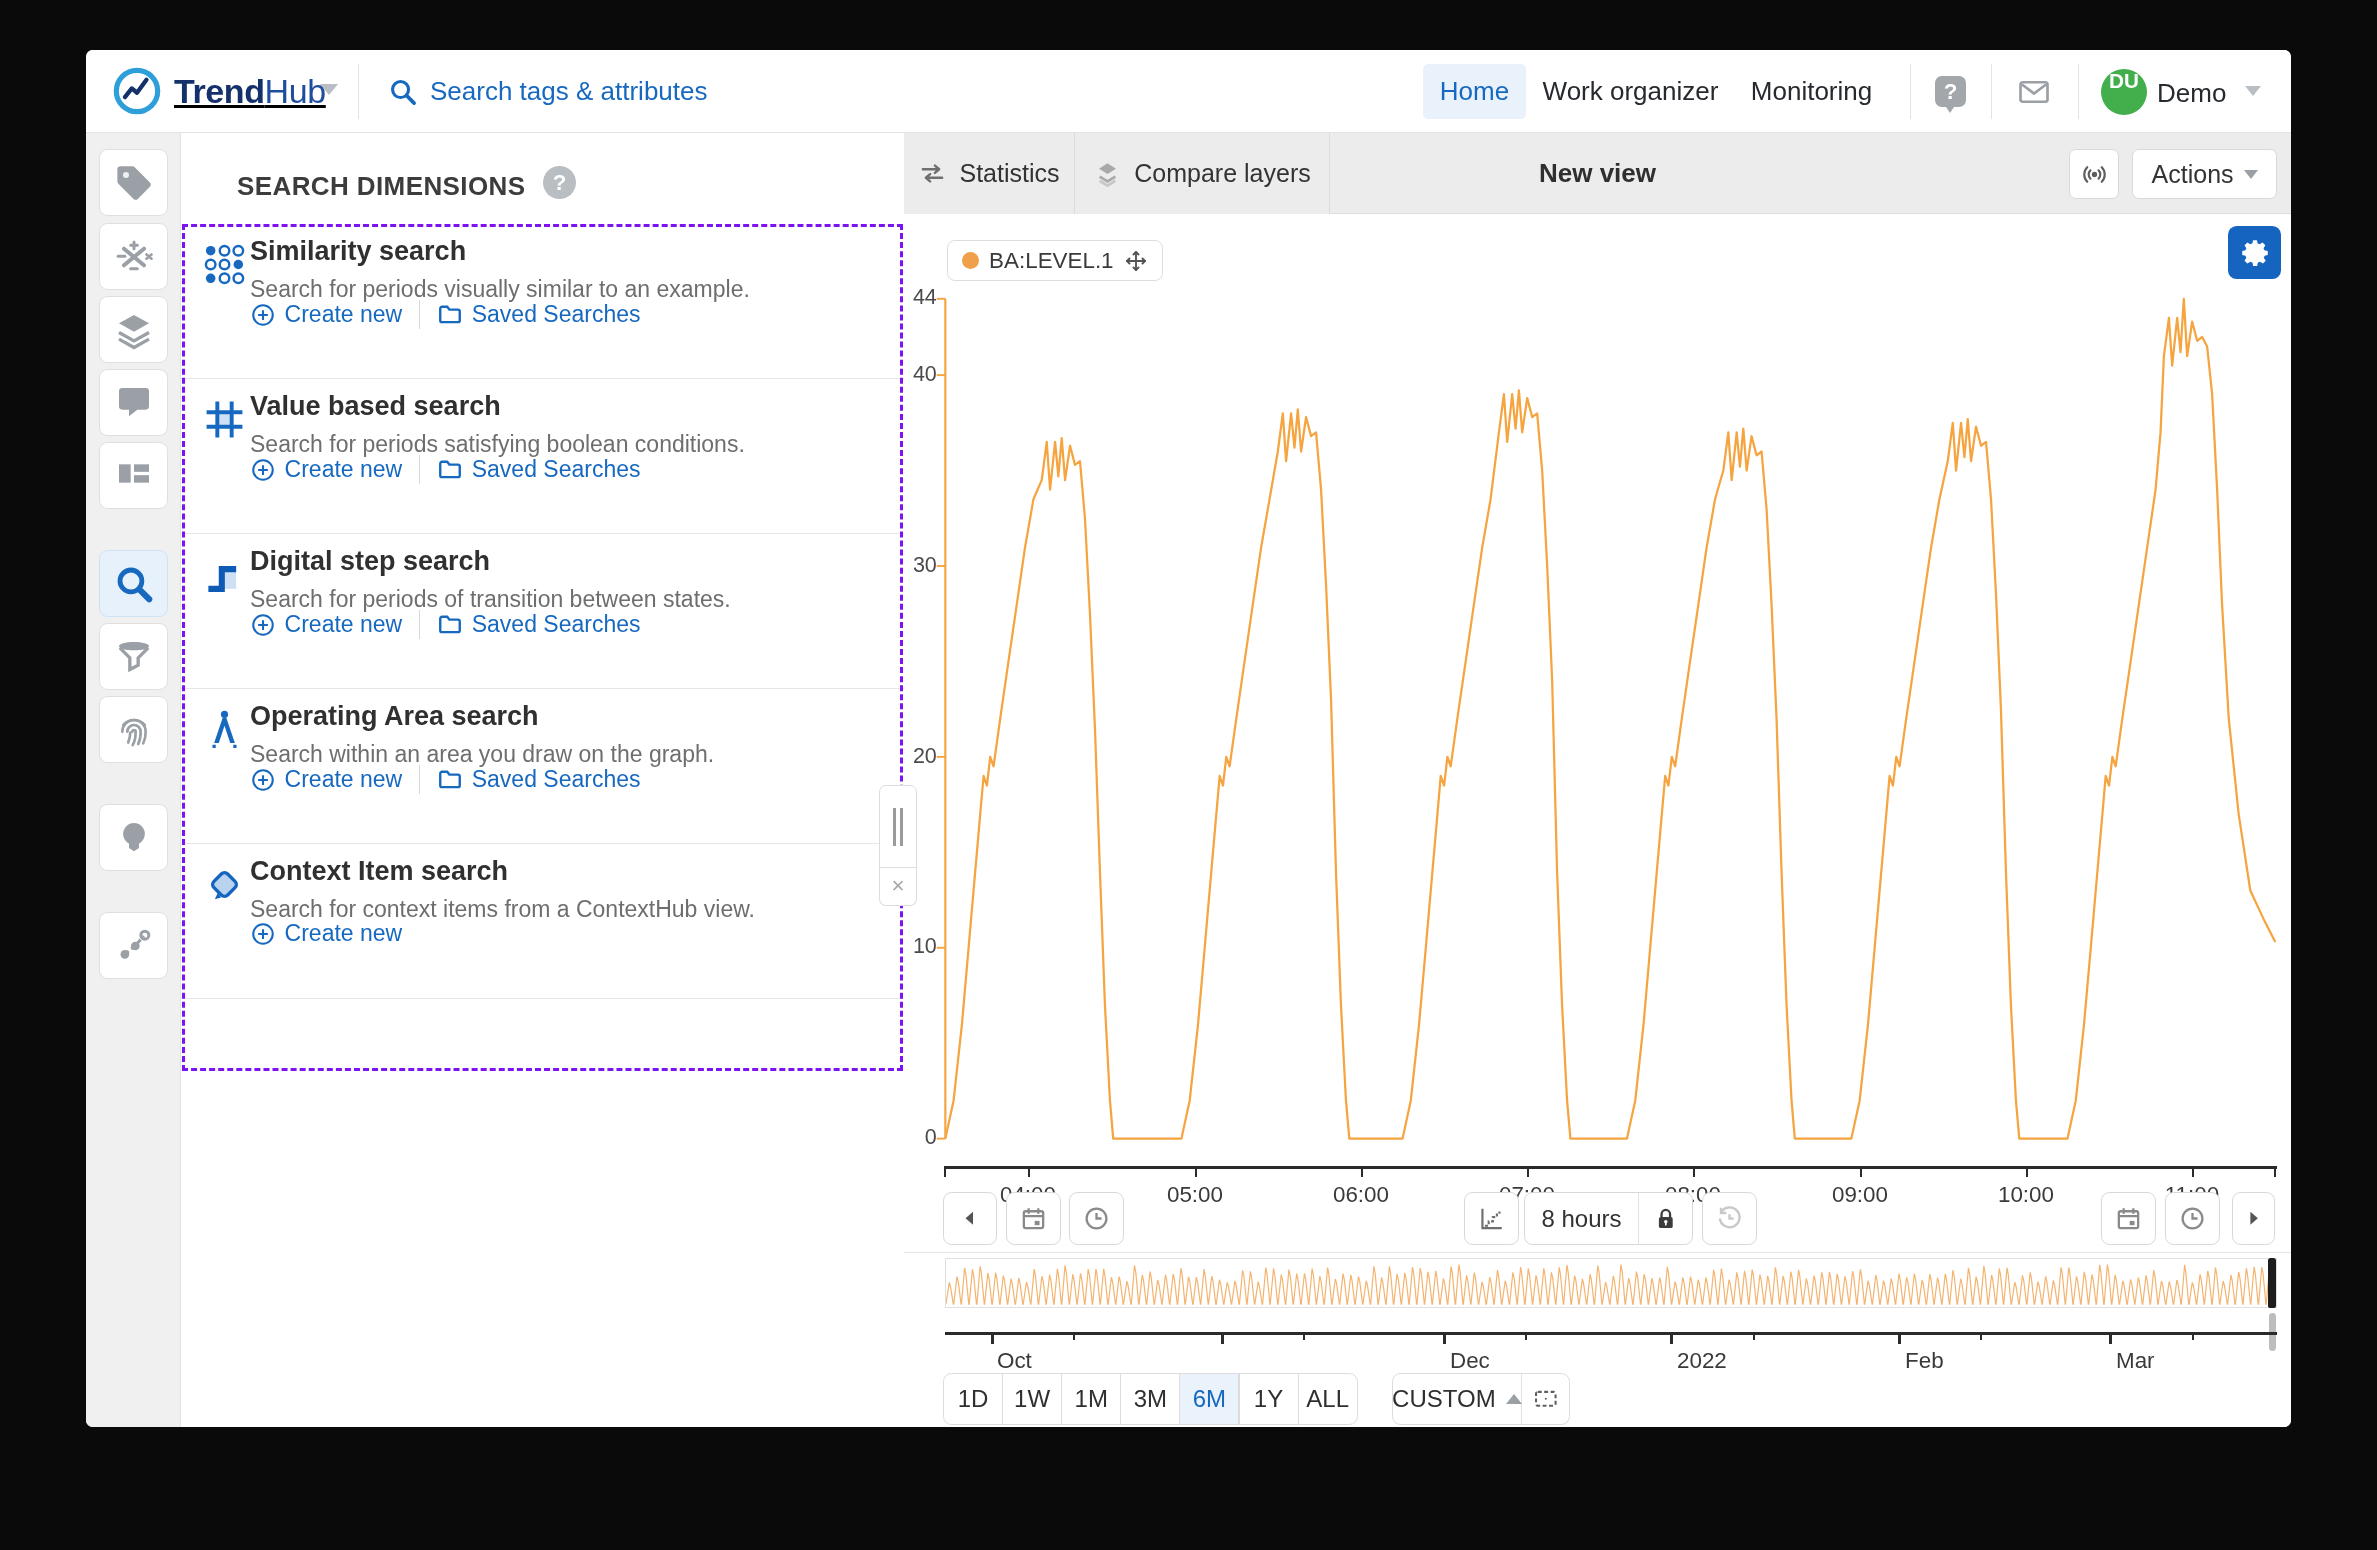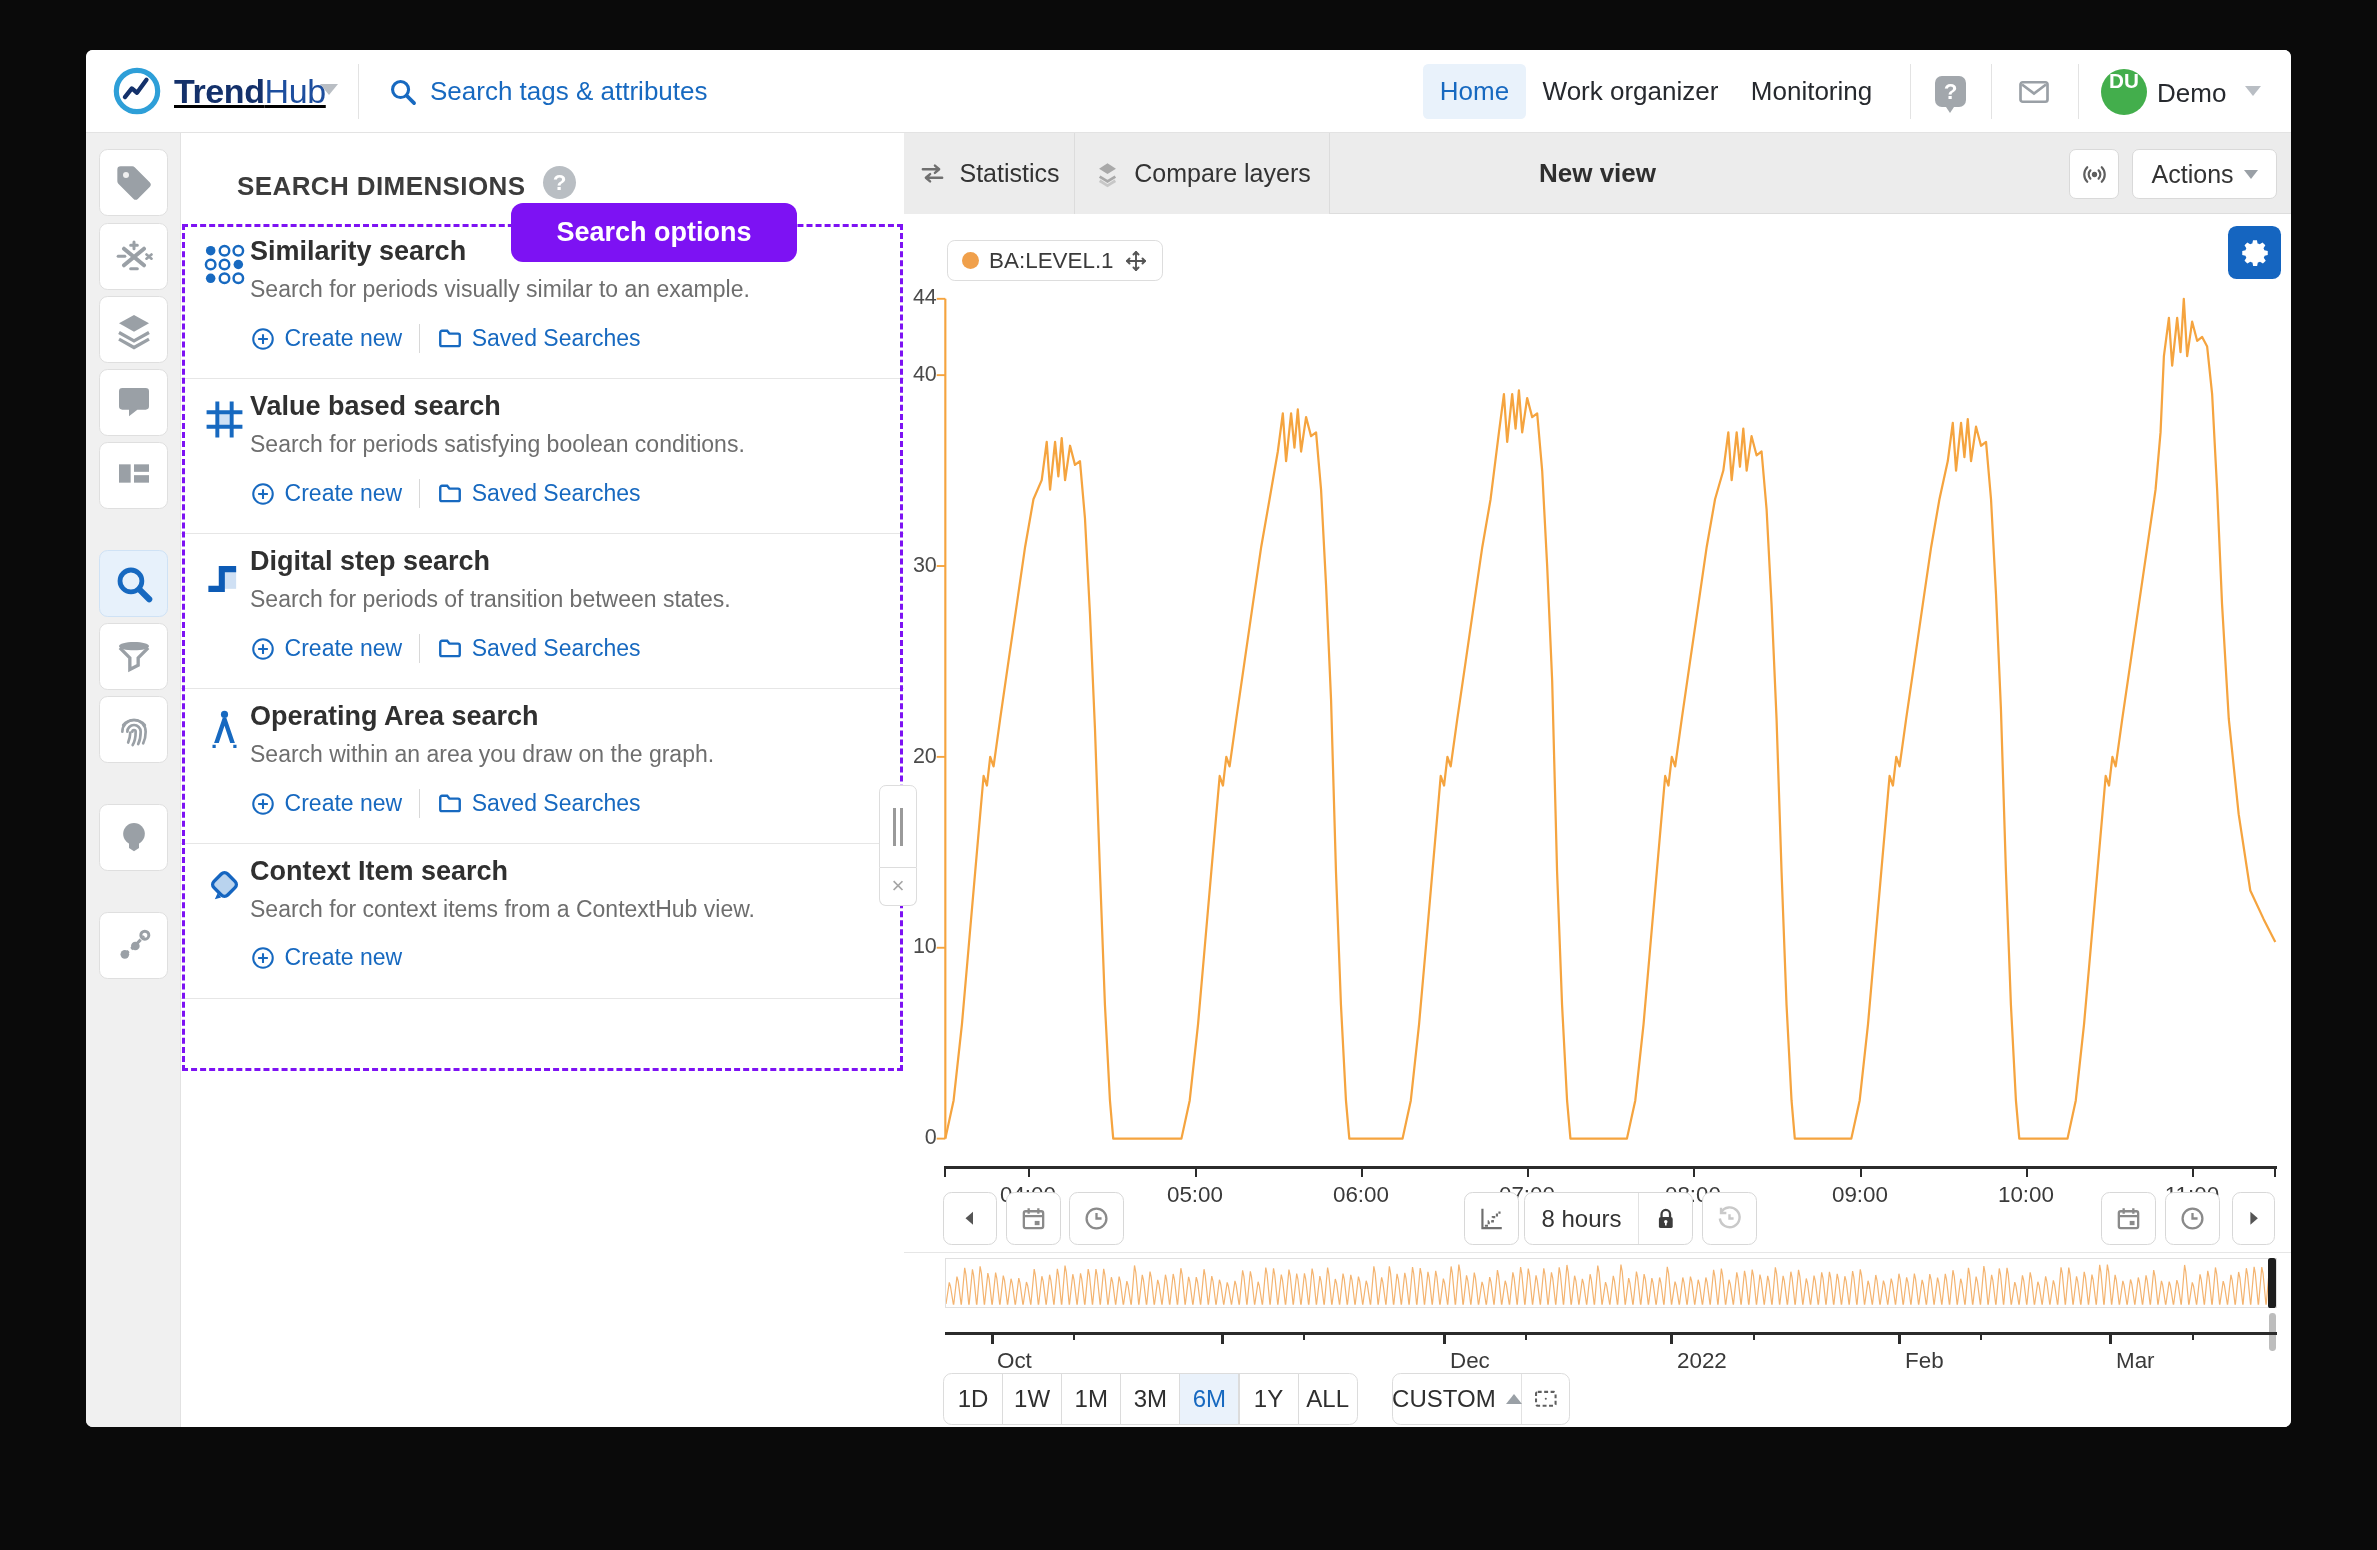--- a/index.html
+++ b/index.html
@@ -31,21 +31,21 @@
 
   
   .panel { position:absolute; left:95px; top:83px; bottom:0; width:724px; background:#fff; border-right:0.9px solid #e0e0e0; }
   .panel-header { position:absolute; left:56px; top:38px; font-size:26px; font-weight:bold; color:#3c3c3c; letter-spacing:0.4px; }
   .panel-help { position:absolute; left:362px; top:33px; width:33px; height:33px; border-radius:50%; background:#b9bec3; color:#fff; font-size:22.4px; font-weight:bold; text-align:center; line-height:33px; }
   .items { position:absolute; left:0; top:91px; width:100%; }
   .item { position:relative; width:100%; height:155px; border-bottom:0.9px solid #e6e6e6; background:#fff; }
   .item .iconbox { position:absolute; left:21.5px; top:19px; width:43px; height:43px; }
   .item .title { position:absolute; left:69px; top:12px; font-size:27px; font-weight:bold; color:#303030; }
   .item .desc { position:absolute; left:69px; top:52px; font-size:23px; color:#6e6e6e; }
-  .item .links { position:absolute; left:69px; top:100px; display:flex; }
+  .item .links { position:absolute; left:69px; top:76px; display:flex; }
   .link { display:flex; align-items:center; gap:8.6px; color:#1769c0; font-size:23px; }
   .link-div { width:0.9px; height:29px; background:#d8d8d8; margin:0 17px; }
 
   .dashed-box { position:absolute; left:96px; top:174px; width:721px; height:847px; border:3.4px dashed #7d12f3; z-index:40; pointer-events:none; }
   .search-options-badge { position:absolute; left:425px; top:153px; width:286px; height:59px; background:#7d12f3; border-radius:12px; color:#fff; font-size:27px; font-weight:bold; display:flex; align-items:center; justify-content:center; z-index:41; }
 
   .split-handle { position:absolute; left:793px; top:735px; width:38px; z-index:45; }
   .split-grip { width:38px; height:83px; background:#fff; border:0.9px solid #ddd; border-radius:6.9px 6.9px 0 0; display:flex; align-items:center; justify-content:center; gap:4.3px; }
   .split-grip i { display:block; width:2.6px; height:38px; background:#9a9a9a; }
   .split-close { width:38px; height:38px; background:#fff; border:0.9px solid #ddd; border-top:none; border-radius:0 0 6.9px 6.9px; color:#a5a5a5; font-size:22.4px; text-align:center; line-height:36px; }
@@ -336,23 +336,20 @@
               </svg>
             <span>Create new</span>
             </span>
         </div>
       </div>
 
     </div>
   </div>
 
   <div class="dashed-box"></div>
-  <div class="search-options-badge">
-      <span>Search options</span>
-    </div>
 
   <div class="split-handle">
     <div class="split-grip">
         <i></i>
         <i></i>
       </div>
     <div class="split-close"><span>×</span></div>
   </div>
 
   <div class="chartarea">

